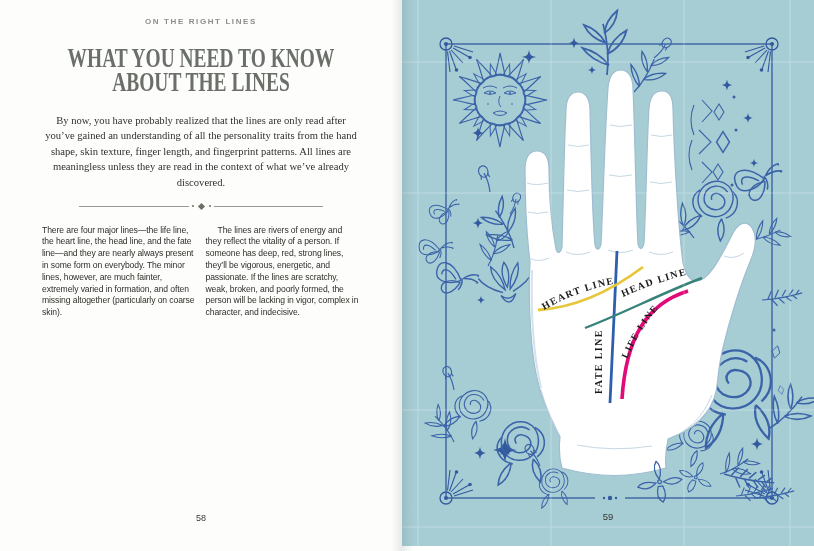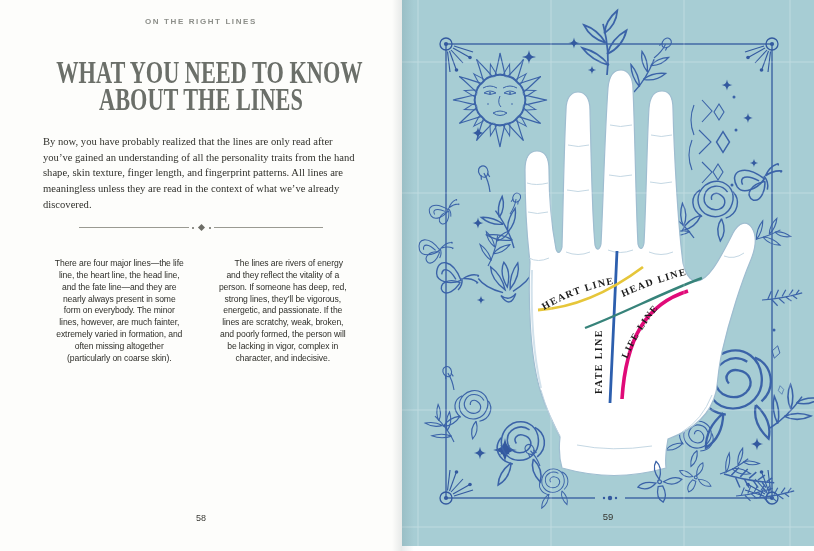--- a/index.html
+++ b/index.html
@@ -2,32 +2,32 @@
 <html><head>
 <meta charset="utf-8">
 <style>
   html,body{margin:0;padding:0;background:#ffffff;}
   .spread{position:relative;width:814px;height:551px;background:#ffffff;overflow:hidden;
           font-family:"Liberation Sans",sans-serif;padding-left:36px;}
   
   .page-left{position:absolute;left:0;top:0;width:402px;height:551px;background:#fdfdfb;}
   .kicker{padding-top:17px;text-align:center;font-size:8px;letter-spacing:1.6px;
           color:#8d8f8a;font-weight:bold;}
-  .title{margin-top:33px;text-align:center;color:#6b6f69;
-         font-family:"Liberation Serif",serif;font-weight:700;font-size:31px;line-height:0.88;}
+  .title{margin-top:21px;text-align:center;color:#6b6f69;
+         font-family:"Liberation Serif",serif;font-weight:700;font-size:27px;line-height:0.88;}
   .title .tline{display:block;transform:scaleX(0.72);transform-origin:center;white-space:nowrap;}
-  .intro{margin:12px auto 0;width:316px;text-align:left;
+  .intro{margin:12px auto 0;width:316px;text-align:center;
          font-family:"Liberation Serif",serif;font-size:10.6px;line-height:15.6px;color:#30302b;}
   .divider{margin:13px auto 0;width:244px;display:flex;align-items:center;}
   .divider .dline{flex:1;height:1px;background:#9a9a92;}
   .divider .dot{width:2px;height:2px;border-radius:50%;background:#6d6d66;margin:0 3px;}
   .divider .diamond{width:5px;height:5px;background:#6d6d66;transform:rotate(45deg);margin:0 2px;}
   .columns{margin:16px 42px 0;display:flex;gap:9px;}
   .col{width:157px;font-size:8.6px;line-height:11.8px;color:#2e2e29;letter-spacing:-0.1px;}
-  .col p{margin:12px;text-align:center;}
+  .col p{margin:0;}
   .col p.ind{text-indent:12px;}
   .pageno-left{position:absolute;bottom:28px;left:0;width:100%;text-align:center;
                font-size:9px;color:#3a3a35;}
   
   .page-right{position:absolute;left:402px;top:0;width:412px;height:546px;background:#a7cdd4;}
   .gutter{position:absolute;left:392px;top:0;width:22px;height:551px;pointer-events:none;
           background:linear-gradient(to right,rgba(0,0,0,0),rgba(40,60,70,0.10) 45%,rgba(0,0,0,0));}
 </style>
 </head>
 <body>

